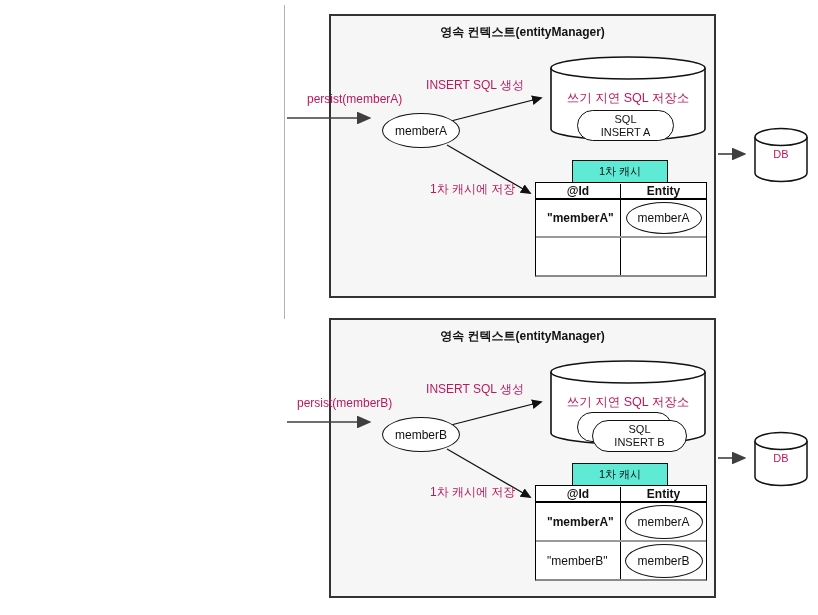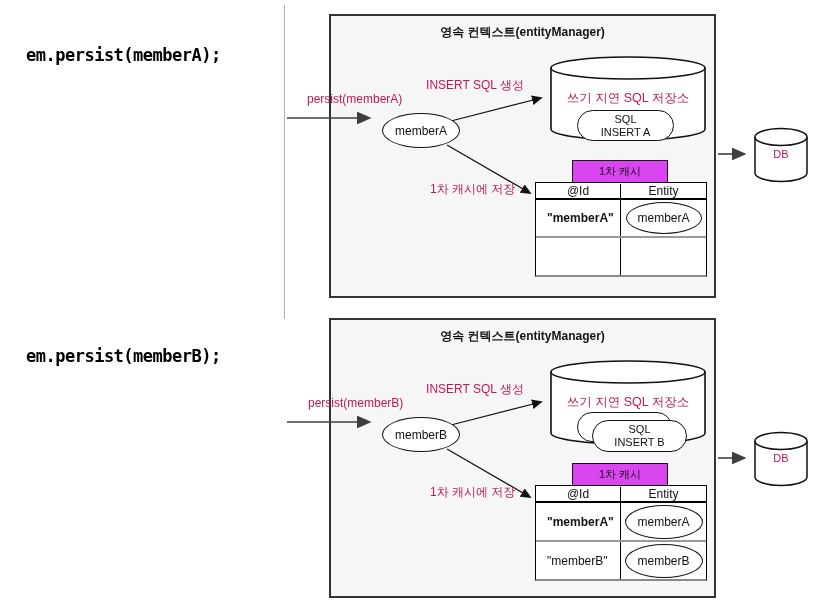--- a/index.html
+++ b/index.html
@@ -25,34 +25,34 @@
     border-radius:50%;display:flex;align-items:center;justify-content:center;
     font-size:12px;box-sizing:border-box;
   }
   .pill{
     position:absolute;z-index:3;background:#fff;border:1.5px solid #111;
     border-radius:16px;display:flex;flex-direction:column;
     justify-content:center;font-size:11px;line-height:13px;box-sizing:border-box;
     text-align:center;
   }
   .tab{
-    position:absolute;z-index:3;background:#d946ef;border:1.5px solid #111;
+    position:absolute;z-index:3;background:#5eead4;border:1.5px solid #111;
     display:flex;align-items:center;justify-content:center;font-size:11px;
     box-sizing:border-box;
   }
   .cache-table{
     position:absolute;z-index:3;background:#fff;border:1.5px solid #000;
     border-bottom:2px solid #8a8a8a;box-sizing:border-box;
     display:flex;flex-direction:column;
   }
   .t-row{display:flex;box-sizing:border-box;}
   .t-cell{box-sizing:border-box;display:flex;align-items:center;}
   .t-col1{width:85px;border-right:1px solid #000;}
   .t-col2{flex:1;justify-content:center;}
-  .t-head{border-bottom:2px solid #000;font-weight:normal;font-size:12px;align-items:flex-end;}
+  .t-head{border-bottom:2px solid #000;font-weight:bold;font-size:12px;align-items:flex-end;}
   .t-head .t-cell{justify-content:center;}
   .t-body-row{border-bottom:2px solid #9a9a9a;}
   .t-body-row:last-child{border-bottom:none;}
   .id-cell{padding-left:11px;font-size:12px;}
   .bold{font-weight:bold;}
   .entity-ellipse{
     background:#fff;border:1.4px solid #111;border-radius:50%;
     display:flex;align-items:center;justify-content:center;font-size:12px;
   }
   .divider{position:absolute;z-index:0;background:#b3b3b3;}
@@ -93,21 +93,20 @@
     <line x1="447" y1="449" x2="530" y2="497" stroke="#111" stroke-width="1.2" marker-end="url(#arrow-black)"></line>
     <line x1="718" y1="458" x2="744" y2="458" stroke="#3f3f3f" stroke-width="1.6" marker-end="url(#arrow-dark)"></line>
 
     <path d="M551,372 V433 a77,11 0 0 0 154,0 V372" fill="#fff" stroke="#111" stroke-width="1.6"></path>
     <ellipse cx="628" cy="372" rx="77" ry="11" fill="#fff" stroke="#111" stroke-width="1.6"></ellipse>
 
     <path d="M755,441 V477 a26,8.5 0 0 0 52,0 V441" fill="#fff" stroke="#111" stroke-width="1.5"></path>
     <ellipse cx="781" cy="441" rx="26" ry="8.5" fill="#fff" stroke="#111" stroke-width="1.5"></ellipse>
   </svg>
 
-  <div class="txt code" style="left:26px;top:45px;">em.persist(memberA);</div>
 
   <div class="txt small-label" style="left:295px;top:92px;padding-left:12px;">persist(memberA)</div>
 
   <div class="txt panel-title" style="left:331px;top:24px;width:383px;">영속 컨텍스트(entityManager)</div>
 
   <div class="txt small-label center" style="left:415px;top:77px;width:120px;">INSERT SQL 생성</div>
 
   <div class="ellipse-node" style="left:382px;top:113px;width:78px;height:35px;">
     <span>memberA</span>
   </div>
@@ -139,23 +138,22 @@
       </div>
     </div>
     <div class="t-row t-body-row" style="flex:1;">
       <div class="t-cell t-col1 id-cell"></div>
       <div class="t-cell t-col2"></div>
     </div>
   </div>
 
   <div class="txt small-label center" style="left:755px;top:148px;width:52px;font-size:11px;">DB</div>
 
-  <div class="txt code" style="left:26px;top:346px;">em.persist(memberB);</div>
-
-  <div class="txt small-label" style="left:308px;top:396px;text-align:center;">persist(memberB)</div>
+
+  <div class="txt small-label" style="left:297px;top:396px;text-align:center;">persist(memberB)</div>
 
   <div class="txt panel-title" style="left:331px;top:328px;width:383px;">영속 컨텍스트(entityManager)</div>
 
   <div class="txt small-label center" style="left:415px;top:381px;width:120px;">INSERT SQL 생성</div>
 
   <div class="ellipse-node" style="left:382px;top:417px;width:78px;height:35px;">
     <span>memberB</span>
   </div>
 
   <div class="txt small-label center" style="left:553px;top:394px;width:150px;font-size:12.5px;">쓰기 지연 SQL 저장소</div>

